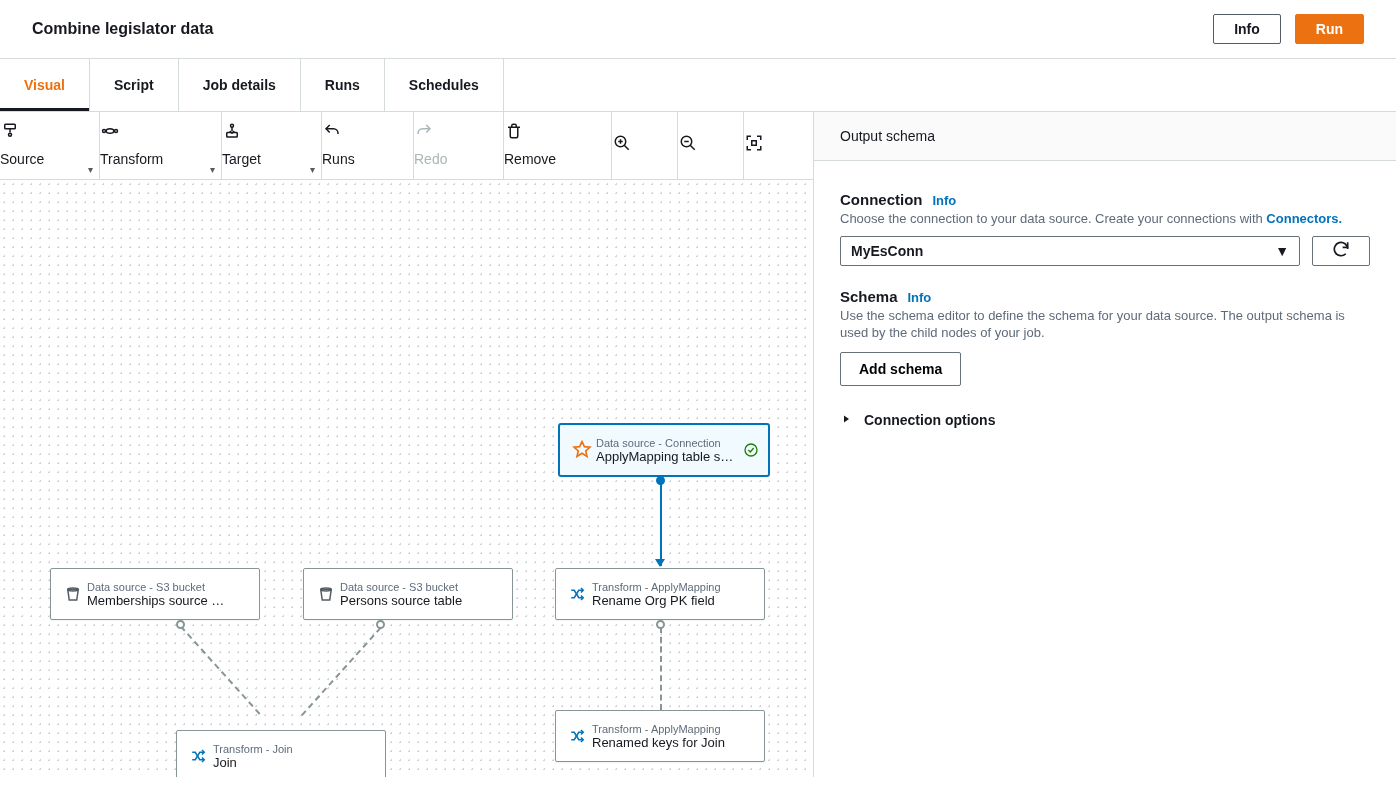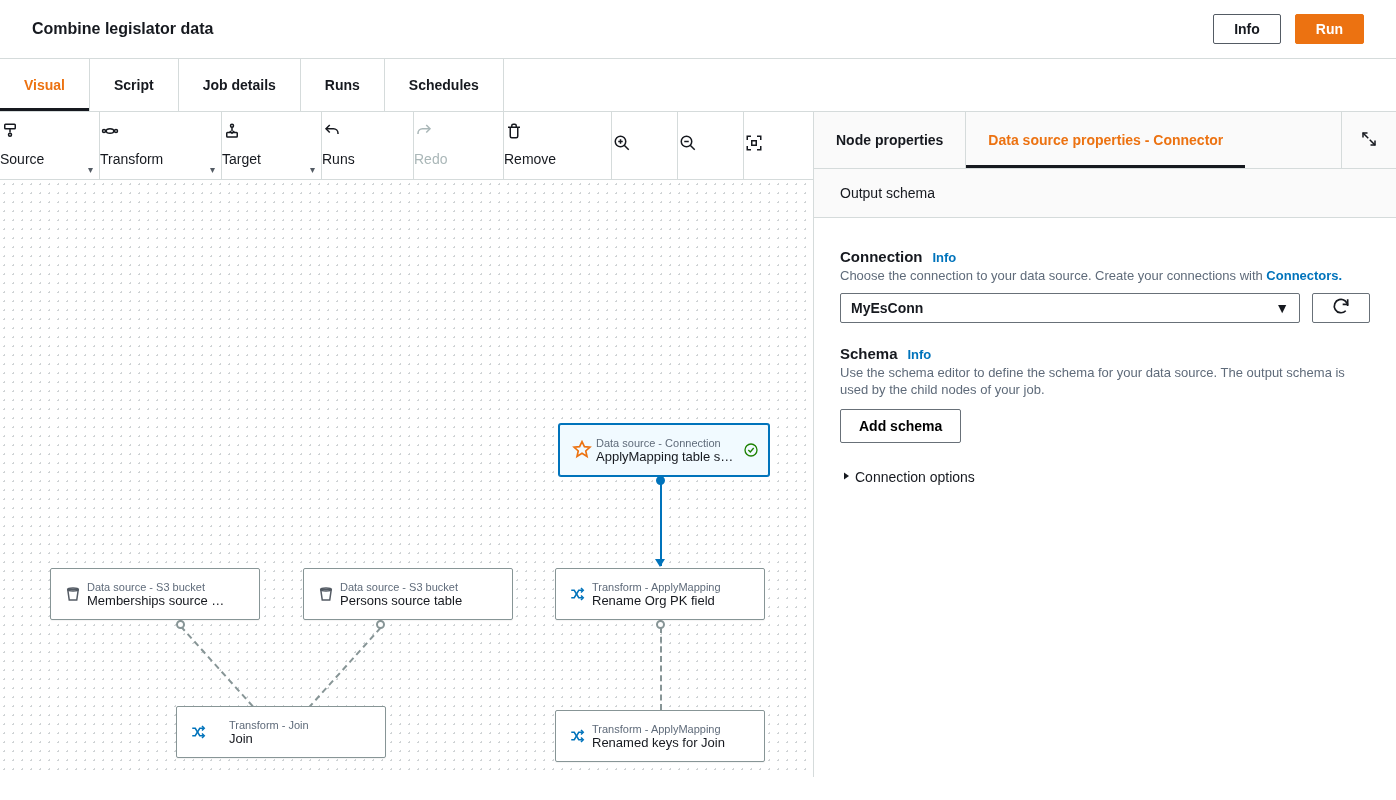--- a/index.html
+++ b/index.html
@@ -67,21 +67,21 @@
   .plabel{font-weight:700;font-size:15px;}
   .info-link{color:var(--blue);font-weight:700;font-size:13px;margin-left:6px;cursor:pointer;}
   .pdesc{color:#5f6b7a;font-size:13px;margin-top:2px;line-height:1.35;}
   .pdesc a{color:var(--blue);font-weight:700;text-decoration:none;}
   .select-row{display:flex;gap:12px;margin-top:8px;align-items:stretch;}
   .select{flex:1;border:1px solid #687078;border-radius:2px;display:flex;align-items:center;justify-content:space-between;padding:6px 10px;background:#fff;cursor:pointer;font-weight:bold;}
   .select span{font-size:14px;}
   .iconbtn{width:58px;border:1px solid #687078;border-radius:2px;display:flex;align-items:center;justify-content:center;background:#fff;cursor:pointer;}
   .section{margin-top:22px;}
   .small-btn{margin-top:10px;padding:8px 18px;border:1px solid #687078;border-radius:2px;background:#fff;font-weight:700;font-size:14px;cursor:pointer;}
-  .expander{display:flex;align-items:center;gap:3px;margin-top:26px;font-weight:400;cursor:pointer;}
+  .expander{display:flex;align-items:center;gap:12px;margin-top:26px;font-weight:700;cursor:pointer;}
 </style>
 </head>
 <body>
 
 <div class="header">
   <h1>Combine legislator data</h1>
   <div class="hdr-right">
     <button class="btn">Info</button>
     <button class="btn primary">Run</button>
   </div>
@@ -253,21 +253,21 @@
               <path d="M3 17h4l6-10h5"></path>
               <path d="M16 4l3 3-3 3M16 14l3 3-3 3"></path>
             </svg>
         </div>
         <div class="ntxt">
           <div class="ntype">Transform - ApplyMapping</div>
           <div class="ntitle">Rename Org PK field</div>
         </div>
       </div>
 
-      <div class="node" style="left:176px;top:526px;gap:16px;">
+      <div class="node" style="left:176px;top:550px;">
         <div class="nicon">
           <svg width="18" height="18" viewBox="0 0 24 24" fill="none" stroke="#0073bb" stroke-width="2">
               <path d="M3 7h4l6 10h5"></path>
               <path d="M3 17h4l6-10h5"></path>
               <path d="M16 4l3 3-3 3M16 14l3 3-3 3"></path>
             </svg>
         </div>
         <div class="ntxt">
           <div class="ntype">Transform - Join</div>
           <div class="ntitle">Join</div>
@@ -284,32 +284,20 @@
         </div>
         <div class="ntxt">
           <div class="ntype">Transform - ApplyMapping</div>
           <div class="ntitle">Renamed keys for Join</div>
         </div>
       </div>
     </div>
   </div>
 
   <div class="panel">
-    <div class="panel-tabs">
-      <div class="ptab">Node properties</div>
-      <div class="ptab active">Data source properties - Connector</div>
-      <div class="ptab icon">
-        <span>
-          <svg width="18" height="18" viewBox="0 0 24 24" fill="none" stroke="#16191f" stroke-width="2">
-              <path d="M4 10V4h6M20 14v6h-6"></path>
-              <path d="M4 4l7 7M20 20l-7-7"></path>
-            </svg>
-        </span>
-      </div>
-    </div>
     <div class="panel-sub">Output schema</div>
 
     <div class="panel-body">
 
       <div class="section" style="margin-top:8px">
         <span class="plabel">Connection</span>
         <span class="info-link">Info</span>
         <div class="pdesc">
           <span>Choose the connection to your data source. Create your connections with </span><a>Connectors.</a>
         </div>

